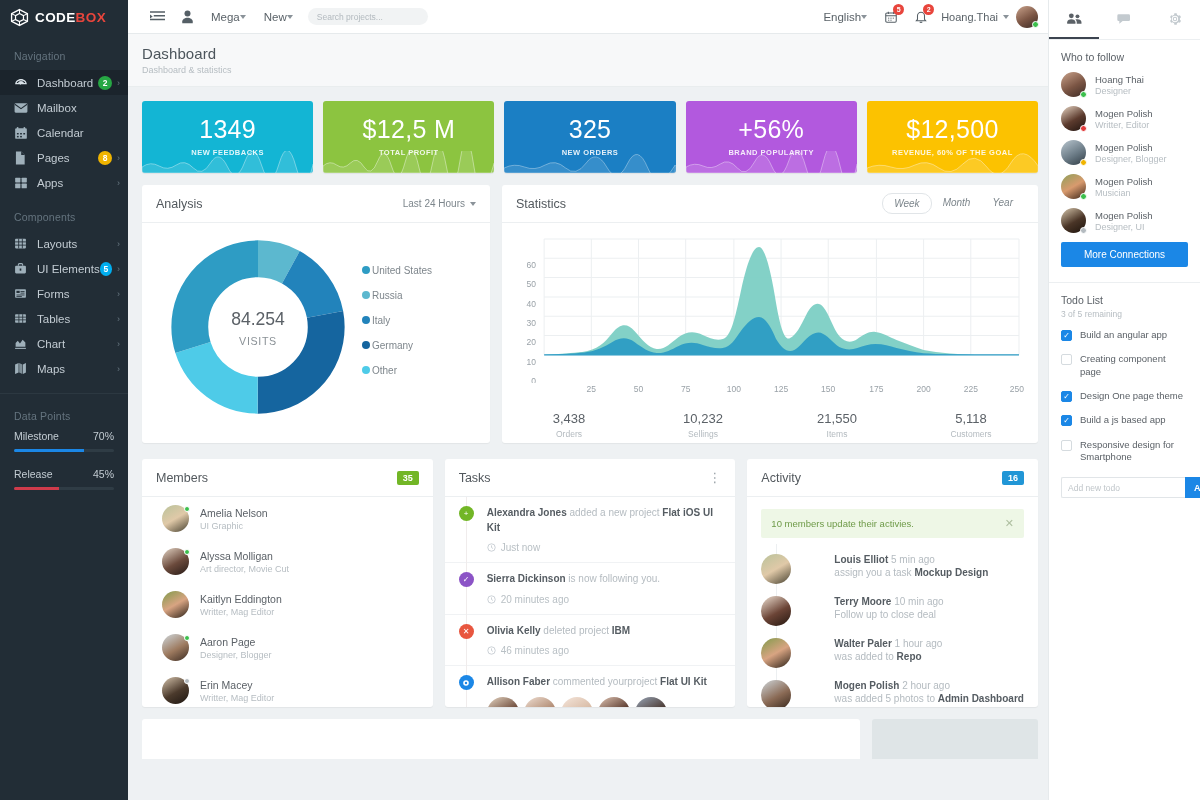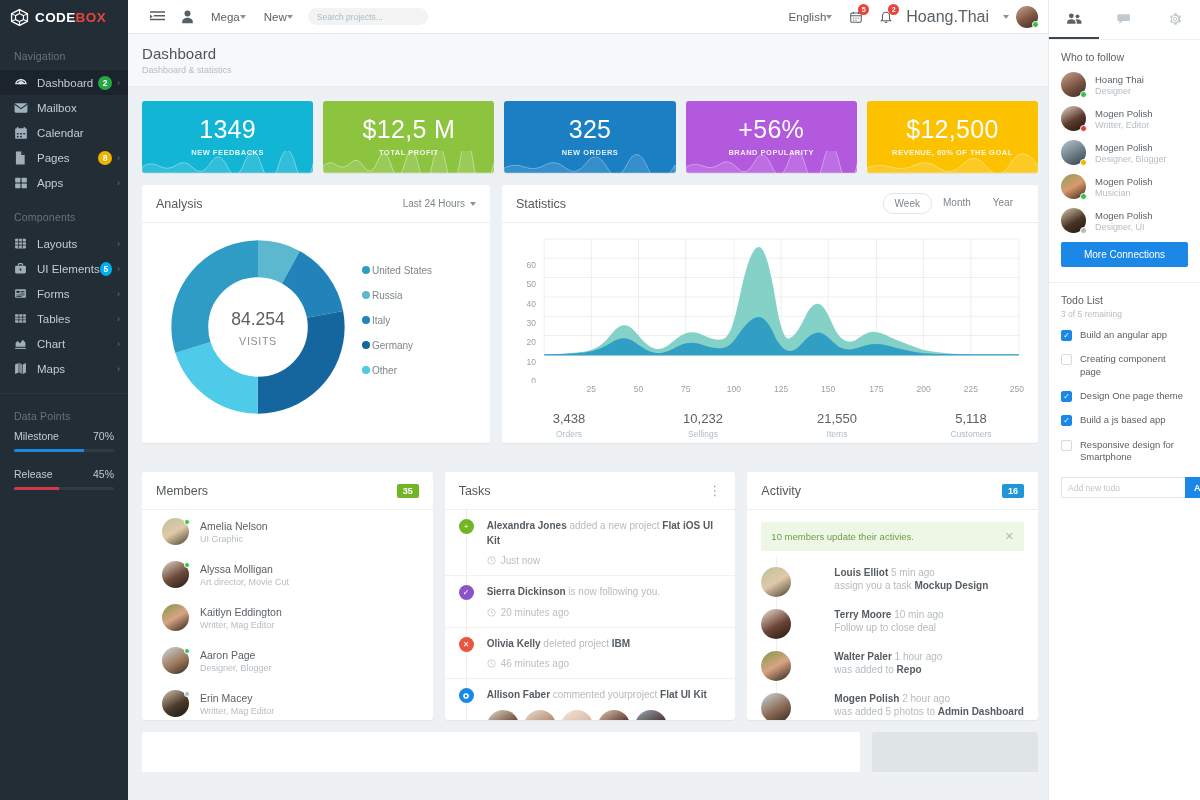--- a/index.html
+++ b/index.html
@@ -56,21 +56,21 @@
     color: #9aa2a8; font-family: "Liberation Sans", sans-serif;
   }
   .search-box input::placeholder { color: #b3babf; }
   .tb-right { margin-left: auto; display: flex; align-items: center; gap: 0; }
   .badged { position: relative; }
   .badged .dot {
     position: absolute; top: 4px; right: 2px; background: #e8453c; color: #fff;
     font-size: 7px; min-width: 11px; height: 11px; border-radius: 6px;
     display: flex; align-items: center; justify-content: center; font-weight: bold; padding:0 2px;
   }
-  .user-name { font-size: 16px; color: #5a6268; padding: 0 7px 0 5px; display:flex; align-items:center; gap:14px; cursor:pointer;}
+  .user-name { font-size: 11px; color: #5a6268; padding: 0 7px 0 5px; display:flex; align-items:center; gap:5px; cursor:pointer;}
   .av { border-radius: 50%; background-size: cover; flex-shrink: 0; position: relative; }
   .topav { width: 22px; height: 22px; }
   .av .on {
     position: absolute; right: -1px; bottom: 0px; width: 7px; height: 7px;
     border-radius: 50%; border: 1.5px solid #fff;
   }
 
   .pagehead { background: #f7f8f9; border-bottom: 1px solid #e9edee; padding: 11px 0 11px 14px; }
   .pagehead h1 { font-size: 15px; font-weight: normal; color: #4c555c; letter-spacing: .1px; }
   .pagehead p { font-size: 9px; color: #b6bdc2; margin-top: 3px; }
@@ -88,25 +88,25 @@
   .stat .cap { font-size: 7.5px; color: rgba(255,255,255,.88); letter-spacing: .5px; margin-top: 6px; font-weight: bold; }
   .stat svg.wave { position: absolute; bottom: 0; left: 0; width: 100%; height: 22px; }
 
   
   .panel { background: #fff; border-radius: 3px; box-shadow: 0 1px 1px rgba(0,0,0,.05); }
   .panel-head {
     height: 38px; display: flex; align-items: center; padding: 0 14px;
     border-bottom: 1px solid #eceff1;
   }
   .panel-title { font-size: 12.5px; color: #52585d; flex: 1; }
-  .row2 { display: flex; gap: 12px; margin-bottom: 29px; }
+  .row2 { display: flex; gap: 12px; margin-bottom: 16px; }
   .analysis { width: 348px; flex-shrink: 0; height: 258px; }
   .statistics { flex: 1; height: 258px; }
   .dd { font-size: 10px; color: #7d868c; display: flex; align-items: center; gap: 5px; cursor: pointer; }
-  .tabs { display: flex; gap: 0; }
+  .tabs { display: flex; gap: 0; font-style: italic; }
   .tab { font-size: 10px; color: #7d868c; padding: 4px 11px; border-radius: 10px; cursor: pointer; }
   .tab.active { border: 1px solid #e1e5e8; }
 
   .donut-wrap { display: flex; align-items: center; padding: 14px 0 0 0; }
   .legend { margin-left: 14px; }
   .legend-item { display: flex; align-items: center; gap: 2px; margin-bottom: 14px; font-size: 10px; color: #7e868c; }
   .legend-dot { width: 8px; height: 8px; border-radius: 50%; flex-shrink: 0; }
 
   .chart-area { padding: 8px 14px 0 10px; }
   .stat-foot { display: flex; padding: 6px 0 0 0; }

